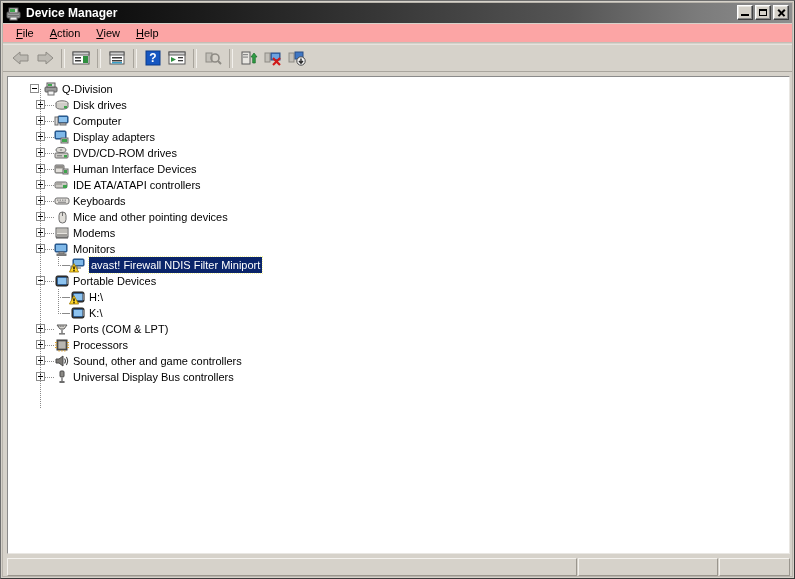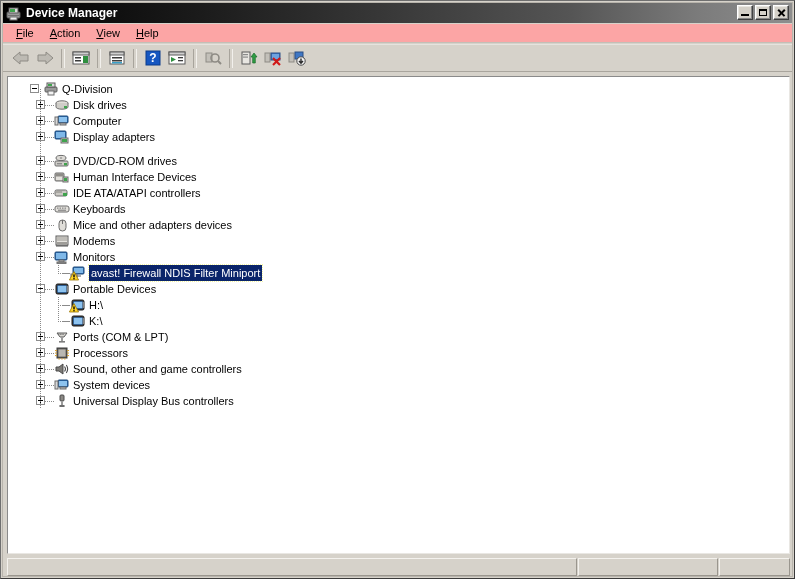--- a/index.html
+++ b/index.html
@@ -296,21 +296,21 @@
           <span class="ico" style="left:46px;">
             <svg width="16" height="14" viewBox="0 0 16 14">
               <rect x="1" y="1" width="11" height="8" rx="1" fill="#2f6fb5" stroke="#1d4877"></rect>
                 <rect x="2" y="2" width="9" height="6" fill="#7fb8e8"></rect>
                 <rect x="7" y="8" width="7" height="5" fill="#c9c7c2" stroke="#6d6d6d"></rect>
                 <rect x="8" y="9" width="5" height="3" fill="#3fa34d"></rect>
             </svg>
           </span>
           <span class="lbl" style="left:65px;">Display adapters</span>
         </div>
-        <div class="row" style="top: 0px; margin-top: 8px;">
+        <div class="row" style="top: 0px;">
           <span class="hline" style="left:37px;top:8px;width:9px;"></span>
           <span class="vline" style="left:32px;top:0;height:16px;"></span>
           <span class="exp plus" style="left:28px;"></span>
           <span class="ico" style="left:46px;">
             <svg width="16" height="14" viewBox="0 0 16 14">
               <ellipse cx="7" cy="4" rx="5" ry="2.6" fill="#dedcd7" stroke="#6d6d6d"></ellipse>
                 <ellipse cx="7" cy="4" rx="1.3" ry="0.7" fill="#8c8c8c"></ellipse>
                 <rect x="1" y="7" width="13" height="5" rx="1" fill="#cfcdc8" stroke="#6d6d6d"></rect>
                 <rect x="3" y="9" width="5" height="1.4" fill="#8c8c8c"></rect>
                 <rect x="10" y="9" width="3" height="2.4" fill="#3fa34d"></rect>
@@ -366,21 +366,21 @@
           <span class="hline" style="left:37px;top:8px;width:9px;"></span>
           <span class="vline" style="left:32px;top:0;height:16px;"></span>
           <span class="exp plus" style="left:28px;"></span>
           <span class="ico" style="left:46px;">
             <svg width="16" height="14" viewBox="0 0 16 14">
               <rect x="5" y="2" width="7" height="11" rx="3.4" fill="#e0ded9" stroke="#6d6d6d"></rect>
                 <line x1="8.5" y1="2" x2="8.5" y2="6" stroke="#6d6d6d"></line>
                 <path d="M8.5 6 L8.5 2" stroke="#6d6d6d"></path>
             </svg>
           </span>
-          <span class="lbl" style="left:65px;">Mice and other adapters devices</span>
+          <span class="lbl" style="left:65px;">Mice and other pointing devices</span>
         </div>
         <div class="row" style="top: 0px;">
           <span class="hline" style="left:37px;top:8px;width:9px;"></span>
           <span class="vline" style="left:32px;top:0;height:16px;"></span>
           <span class="exp plus" style="left:28px;"></span>
           <span class="ico" style="left:46px;">
             <svg width="16" height="14" viewBox="0 0 16 14">
               <rect x="2" y="2" width="12" height="9" fill="#e6e4df" stroke="#5d5d5d"></rect>
                 <rect x="3" y="3" width="10" height="4" fill="#bfbdb8"></rect>
                 <rect x="3" y="8" width="10" height="2" fill="#9e9c98"></rect>
@@ -524,34 +524,20 @@
             </svg>
           </span>
           <span class="lbl" style="left:65px;">Sound, other and game controllers</span>
         </div>
         <div class="row" style="top: 0px;">
           <span class="hline" style="left:37px;top:8px;width:9px;"></span>
           <span class="vline" style="left:32px;top:0;height:16px;"></span>
           <span class="exp plus" style="left:28px;"></span>
           <span class="ico" style="left:46px;">
             <svg width="16" height="14" viewBox="0 0 16 14">
-              <rect x="4" y="2" width="10" height="7" rx="1" fill="#2f6fb5" stroke="#1d4877"></rect>
-                <rect x="5" y="3" width="8" height="5" fill="#8dc3ef"></rect>
-                <rect x="6" y="9" width="6" height="2" fill="#b9b9b9" stroke="#6d6d6d"></rect>
-                <rect x="1" y="3" width="3" height="8" fill="#d8d8d8" stroke="#6d6d6d"></rect>
-            </svg>
-          </span>
-          <span class="lbl" style="left:65px;">System devices</span>
-        </div>
-        <div class="row" style="top: 0px;">
-          <span class="hline" style="left:37px;top:8px;width:9px;"></span>
-          <span class="vline" style="left:32px;top:0;height:16px;"></span>
-          <span class="exp plus" style="left:28px;"></span>
-          <span class="ico" style="left:46px;">
-            <svg width="16" height="14" viewBox="0 0 16 14">
               <rect x="6" y="1" width="4" height="6" rx="1" fill="#8b8985" stroke="#4a4a4a"></rect>
                 <rect x="7" y="7" width="2" height="4" fill="#9b9b9b"></rect>
                 <rect x="5.4" y="11" width="5.2" height="2" rx="0.6" fill="#6d6d6d"></rect>
             </svg>
           </span>
           <span class="lbl" style="left:65px;">Universal Display Bus controllers</span>
         </div>
         <span class="vline" style="left: 32px; top: 12px; height: 320px; z-index: 0;"></span>
       </div>
   </div>

